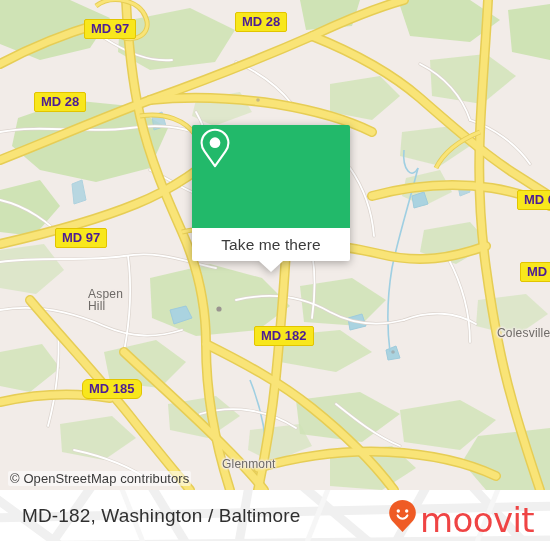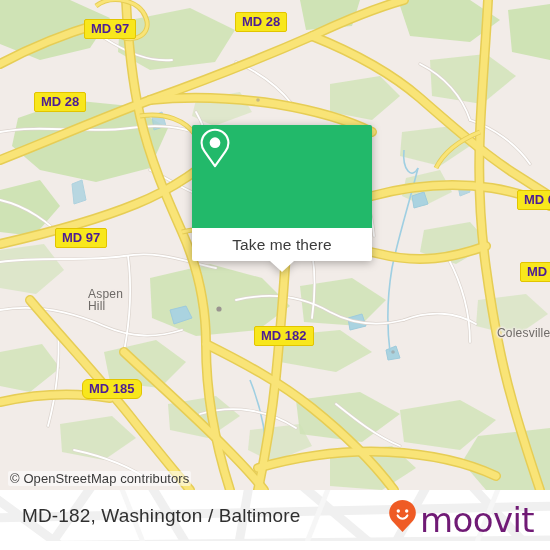--- a/index.html
+++ b/index.html
@@ -44,21 +44,21 @@
     text-shadow:
       0 0 3px #f2ece8, 0 0 3px #f2ece8,
       1px 0 2px #f2ece8, -1px 0 2px #f2ece8,
       0 1px 2px #f2ece8, 0 -1px 2px #f2ece8;
     white-space:pre;
     letter-spacing:.2px;
   }
 
   
   #callout{
-    position:absolute;left:192px;top:125px;width:180px;
+    position:absolute;left:192px;top:125px;width:158px;
     z-index:40;
     filter:drop-shadow(0 2px 4px rgba(0,0,0,.30));
   }
   .callout-head{
     background:#22b96a;height:103px;
     border-radius:2px 2px 0 0;
     display:flex;align-items:center;justify-content:center;
   }
   .pin-icon{display:block;width:46px;height:46px;}
   .callout-foot{
@@ -88,21 +88,21 @@
     position:absolute;left:22px;top:50%;transform:translateY(-50%);
     font-size:19px;color:#2f2f2f;letter-spacing:.15px;white-space:nowrap;
     z-index:3;
   }
   .brand{
     position:absolute;right:16px;top:50%;transform:translateY(-50%);
     display:flex;align-items:center;gap:3px;z-index:3;
   }
   .brand-pin{display:block;width:29px;height:34px;}
   .brand-name{
-    font-size:34px;color:#701a75;font-weight:normal;
+    font-size:34px;color:#ef4444;font-weight:normal;
     letter-spacing:-0.6px;line-height:1;
     font-family:"DejaVu Sans","Liberation Sans",sans-serif;
     margin-top:8px;
   }
 </style>
 </head>
 <body>
 
 <div id="app">
 
@@ -281,20 +281,21 @@
     <div class="shield" style="left:34px;top:92px;">MD 28</div>
     <div class="shield" style="left:55px;top:228px;">MD 97</div>
     <div class="shield" style="left:517px;top:190px;">MD 650</div>
     <div class="shield" style="left:520px;top:262px;">MD 6</div>
     <div class="shield" style="left:254px;top:326px;">MD 182</div>
     <div class="shield" style="left:82px;top:379px;border-radius:6px;">MD 185</div>
 
     <div class="place" style="left:88px;top:288px;">Aspen
 Hill</div>
     <div class="place" style="left:497px;top:327px;">Colesville</div>
+    <div class="place" style="left:222px;top:458px;">Glenmont</div>
 
     <div class="attrib">© OpenStreetMap contributors</div>
 
     <div id="callout">
       <div class="callout-head">
         <svg class="pin-icon" viewBox="0 0 48 48">
           <path d="M24 5c-7.7 0-14 6.1-14 13.7 0 3.1 1.1 6 3.1 8.8L24 43l10.9-15.5c2-2.8 3.1-5.7 3.1-8.8C38 11.1 31.7 5 24 5z" fill="none" stroke="#ffffff" stroke-width="2.2" stroke-linejoin="round"></path>
           <circle cx="24" cy="18.5" r="5.6" fill="#ffffff"></circle>
         </svg>
       </div>

